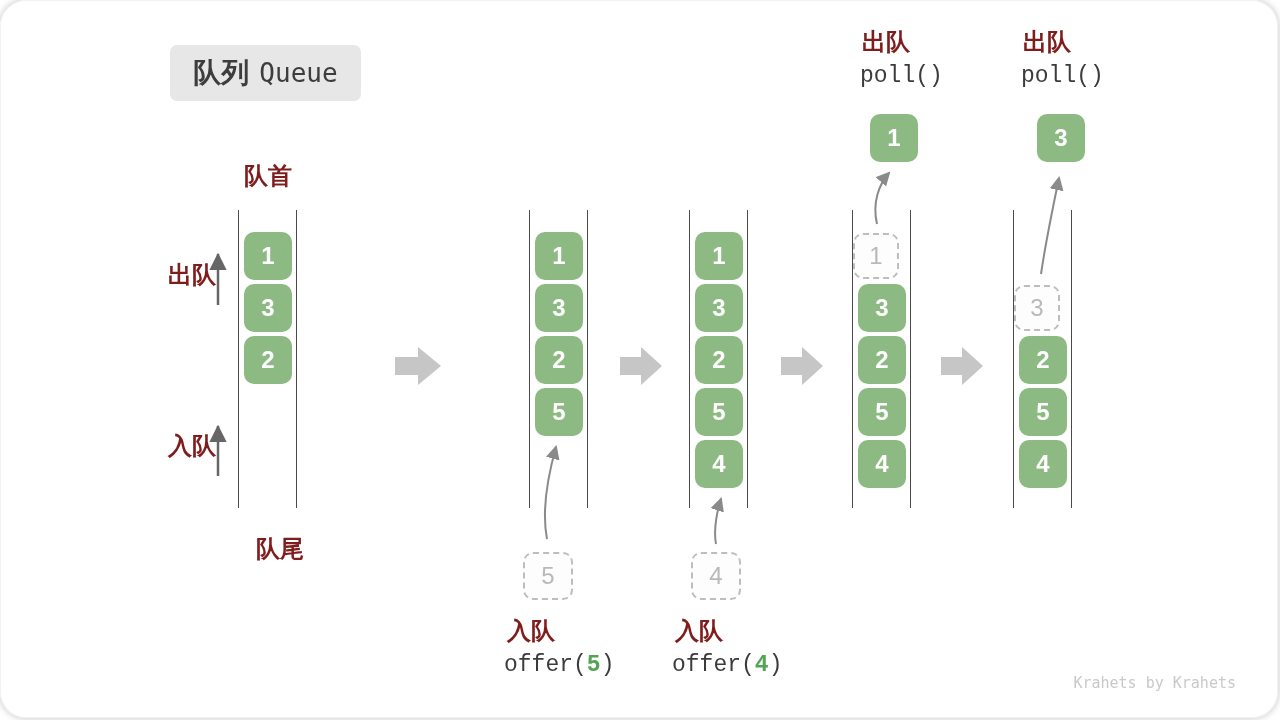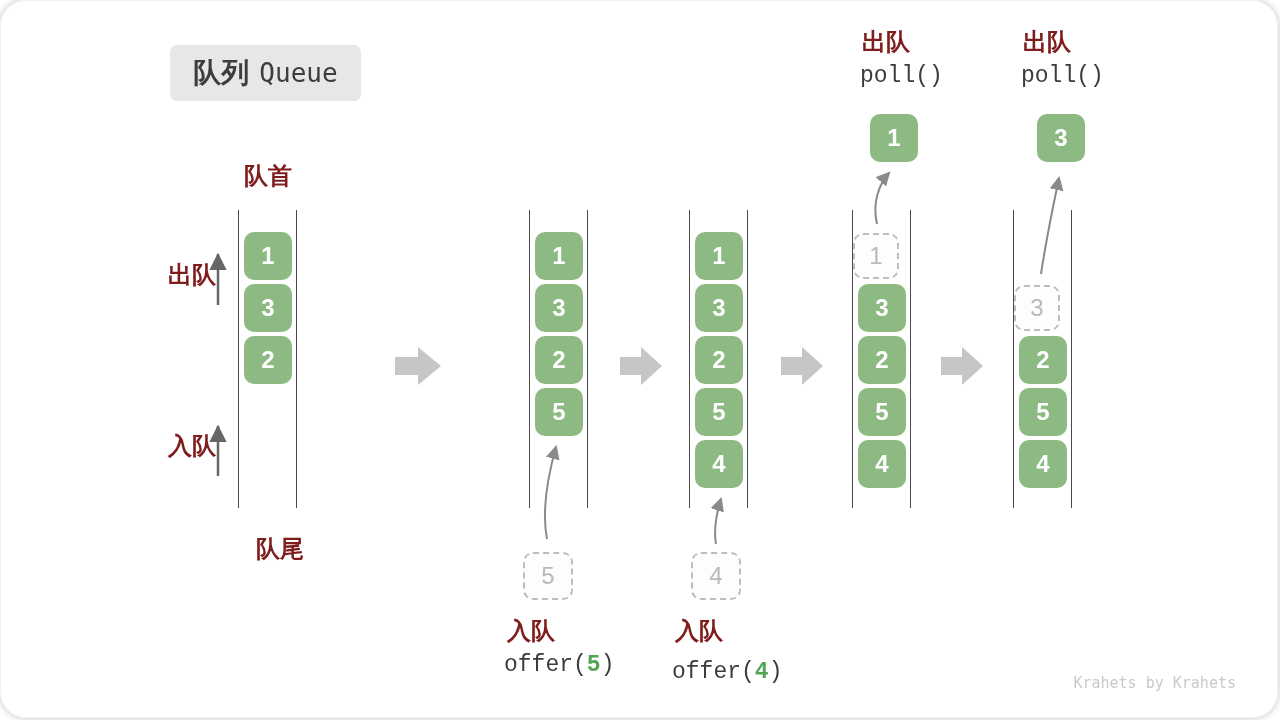--- a/index.html
+++ b/index.html
@@ -63,21 +63,21 @@
   <div class="abs lbl" style="left:507px;top:619px;">入队</div>
   <div class="abs code" style="left:504px;top:652px;"><span>offer(</span><span class="arg">5</span><span>)</span></div>
 
   <div class="abs qbox" style="left:695px;top:232px;">1</div>
   <div class="abs qbox" style="left:695px;top:284px;">3</div>
   <div class="abs qbox" style="left:695px;top:336px;">2</div>
   <div class="abs qbox" style="left:695px;top:388px;">5</div>
   <div class="abs qbox" style="left:695px;top:440px;">4</div>
   <div class="abs gbox pend" style="left:691px;top:552px;">4</div>
   <div class="abs lbl" style="left:675px;top:619px;">入队</div>
-  <div class="abs code" style="left:672px;top:652px;margin-top:7px;"><span>offer(</span><span class="arg">4</span><span>)</span></div>
+  <div class="abs code" style="left:672px;top:652px;"><span>offer(</span><span class="arg">4</span><span>)</span></div>
 
   <div class="abs lbl" style="left:862px;top:30px;">出队</div>
   <div class="abs code" style="left:860px;top:63px;">poll()</div>
   <div class="abs qbox" style="left:870px;top:114px;">1</div>
   <div class="abs gbox" style="left:853px;top:233px;">1</div>
   <div class="abs qbox" style="left:858px;top:284px;">3</div>
   <div class="abs qbox" style="left:858px;top:336px;">2</div>
   <div class="abs qbox" style="left:858px;top:388px;">5</div>
   <div class="abs qbox" style="left:858px;top:440px;">4</div>
 

